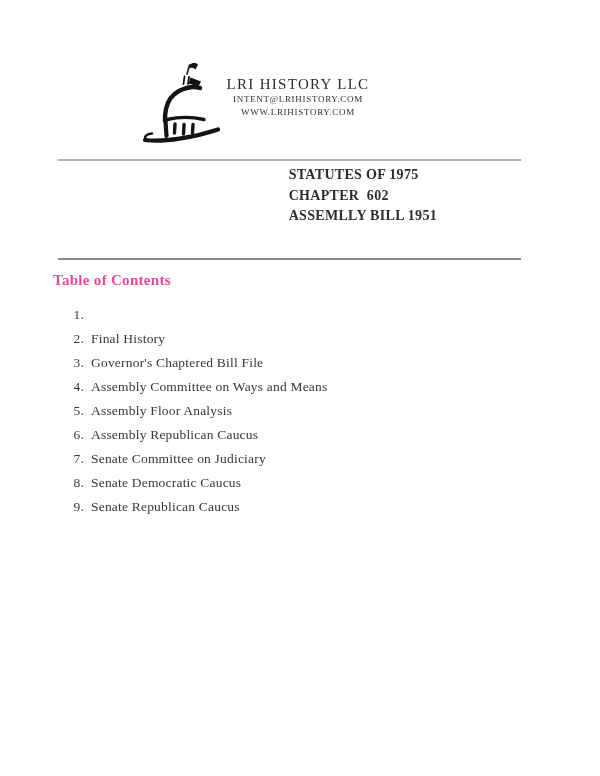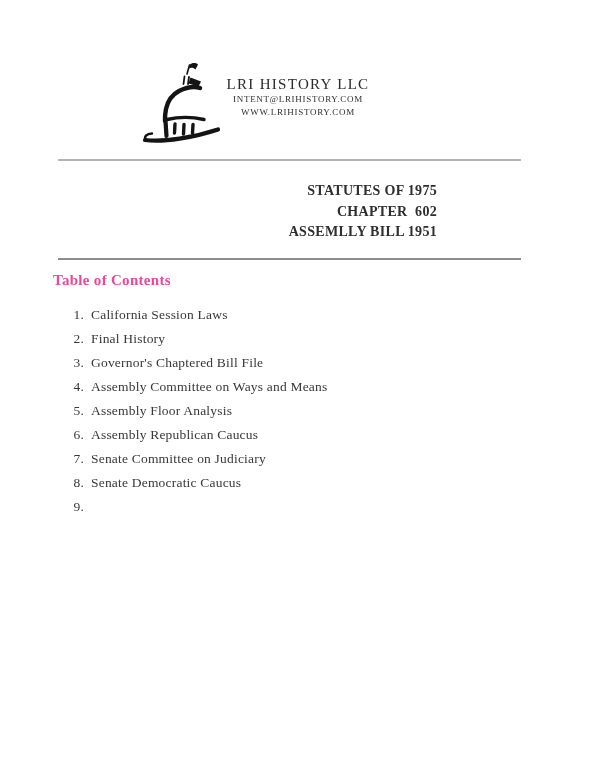--- a/index.html
+++ b/index.html
@@ -64,23 +64,23 @@
   }
   .rule-bottom {
     top: 258px;
     height: 1.5px;
     background: #8c8c8c;
   }
 
   
   .reference-block {
     position: absolute;
-    top: 181px;
+    top: 165px;
     right: 107px;
-    text-align: right;
+    text-align: left;
   }
   .reference-line {
     font-size: 14px;
     line-height: 20.5px;
     font-weight: bold;
     letter-spacing: 0.3px;
     color: #2e2e2e;
     white-space: pre;
   }
 
@@ -163,21 +163,20 @@
     <div class="reference-line">ASSEMLLY BILL 1951</div>
   </div>
 
   <div class="rule rule-bottom"></div>
 
   <div class="toc-heading">Table of Contents</div>
 
   <div class="toc-list">
     <div class="toc-item">
       <span class="toc-number">1.</span>
-      <span class="toc-label">California Session Laws</span>
     </div>
     <div class="toc-item">
       <span class="toc-number">2.</span>
       <span class="toc-label">Final History</span>
     </div>
     <div class="toc-item">
       <span class="toc-number">3.</span>
       <span class="toc-label">Governor's Chaptered Bill File</span>
     </div>
     <div class="toc-item">
@@ -195,16 +194,17 @@
     <div class="toc-item">
       <span class="toc-number">7.</span>
       <span class="toc-label">Senate Committee on Judiciary</span>
     </div>
     <div class="toc-item">
       <span class="toc-number">8.</span>
       <span class="toc-label">Senate Democratic Caucus</span>
     </div>
     <div class="toc-item">
       <span class="toc-number">9.</span>
+      <span class="toc-label">Senate Republican Caucus</span>
     </div>
   </div>
 
 </div>
 
 </body></html>

